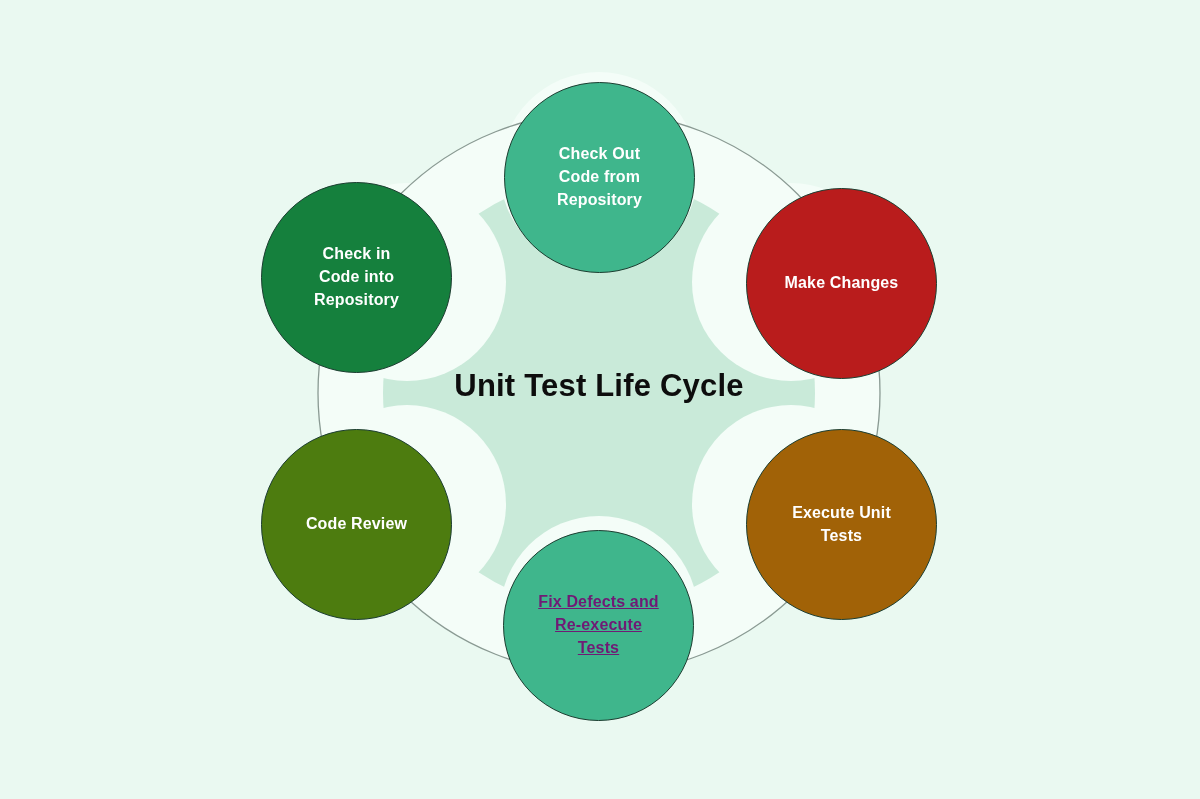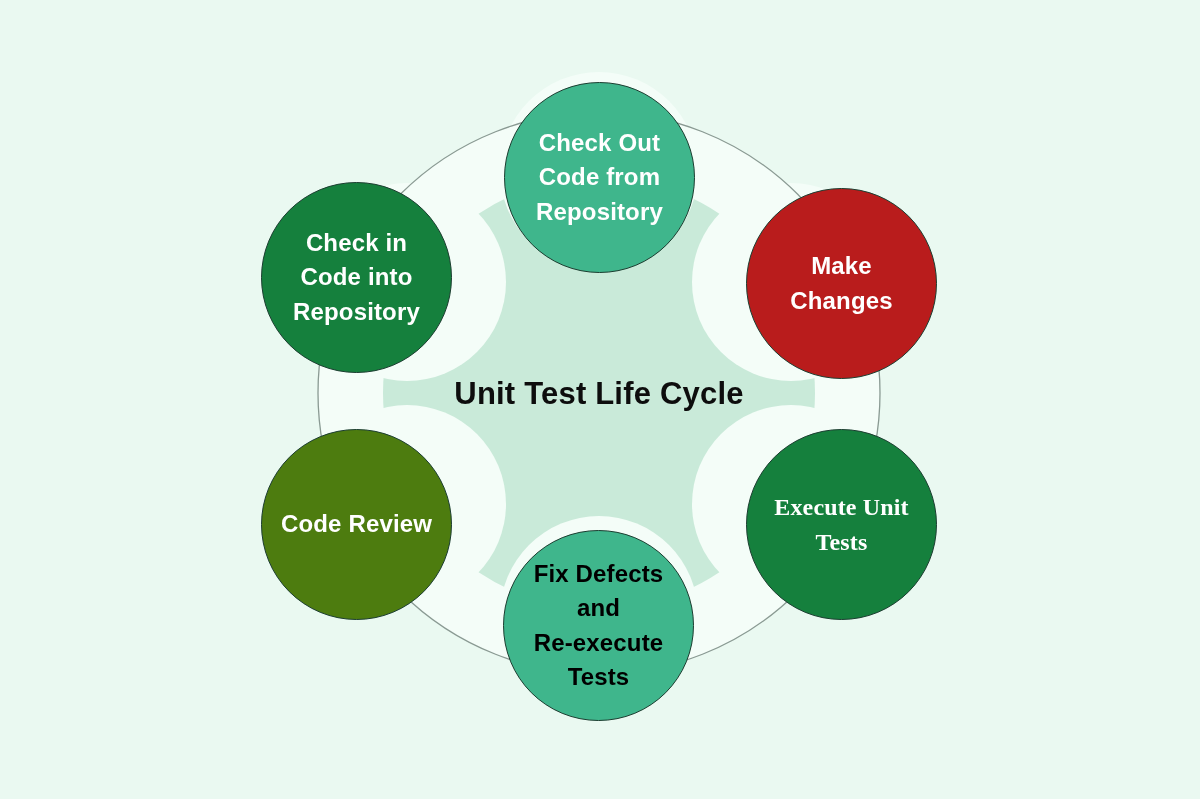--- a/index.html
+++ b/index.html
@@ -33,21 +33,21 @@
     border-radius: 50%;
     background: #3fb68c;
     border: 1.6px solid #1b3d30;
     box-sizing: border-box;
     display: flex;
     align-items: center;
     justify-content: flex-end;
     text-align: center;
     color: #ffffff;
     font-weight: bold;
-    font-size: 24px;
+    font-size: 16px;
     line-height: 1.42;
     letter-spacing: 0.15px;
     padding: 4px 12px;
     box-sizing: border-box;
     user-select: none;
   }
   .node-label {
     display: block;
     width: 100%;
     white-space: pre-line;
@@ -88,38 +88,38 @@
       <circle cx="791" cy="282" r="99"></circle>
       <circle cx="791" cy="504" r="99"></circle>
       <circle cx="599" cy="615" r="99"></circle>
       <circle cx="407" cy="504" r="99"></circle>
       <circle cx="407" cy="282" r="99"></circle>
     </g>
 
     <circle cx="599" cy="393" r="281" fill="none" stroke="#8a9a93" stroke-width="1.3"></circle>
   </svg>
 
-  <div id="center-title" style="color: rgb(13, 13, 13); margin-top: 8px;">Unit Test Life Cycle</div>
+  <div id="center-title" style="color: rgb(13, 13, 13);">Unit Test Life Cycle</div>
 
   <div class="node" style="left: 504px; top: 82px; width: 191px; height: 191px; background: rgb(63, 182, 140); border-color: rgb(27, 61, 48); color: rgb(255, 255, 255);">
     <span class="node-label">Check Out
 Code from
 Repository</span>
   </div>
 
   <div class="node" style="left: 746px; top: 188px; width: 191px; height: 191px; background: #b91c1c; border-color: rgb(27, 61, 48); color: rgb(255, 255, 255);">
     <span class="node-label">Make Changes</span>
   </div>
 
-  <div class="node" style="left: 746px; top: 429px; width: 191px; height: 191px; background: #15803d; border-color: rgb(27, 61, 48); color: rgb(255, 255, 255); font-family: Liberation Serif, serif;">
+  <div class="node" style="left: 746px; top: 429px; width: 191px; height: 191px; background: #a16207; border-color: rgb(27, 61, 48); color: rgb(255, 255, 255);">
     <span class="node-label">Execute Unit
 Tests</span>
   </div>
 
-  <div class="node" style="left: 503px; top: 530px; width: 191px; height: 191px; background: rgb(63, 182, 140); border-color: rgb(27, 61, 48); color: #000000;">
+  <div class="node" style="left: 503px; top: 530px; width: 191px; height: 191px; background: rgb(63, 182, 140); border-color: rgb(27, 61, 48); color: #701a75; text-decoration: underline;">
     <span class="node-label">Fix Defects and
 Re-execute
 Tests</span>
   </div>
 
   <div class="node" style="left: 261px; top: 429px; width: 191px; height: 191px; background: #4d7c0f; border-color: rgb(27, 61, 48); color: rgb(255, 255, 255);">
     <span class="node-label">Code Review</span>
   </div>
 
   <div class="node" style="left: 261px; top: 182px; width: 191px; height: 191px; background: #15803d; border-color: rgb(27, 61, 48); color: rgb(255, 255, 255);">

